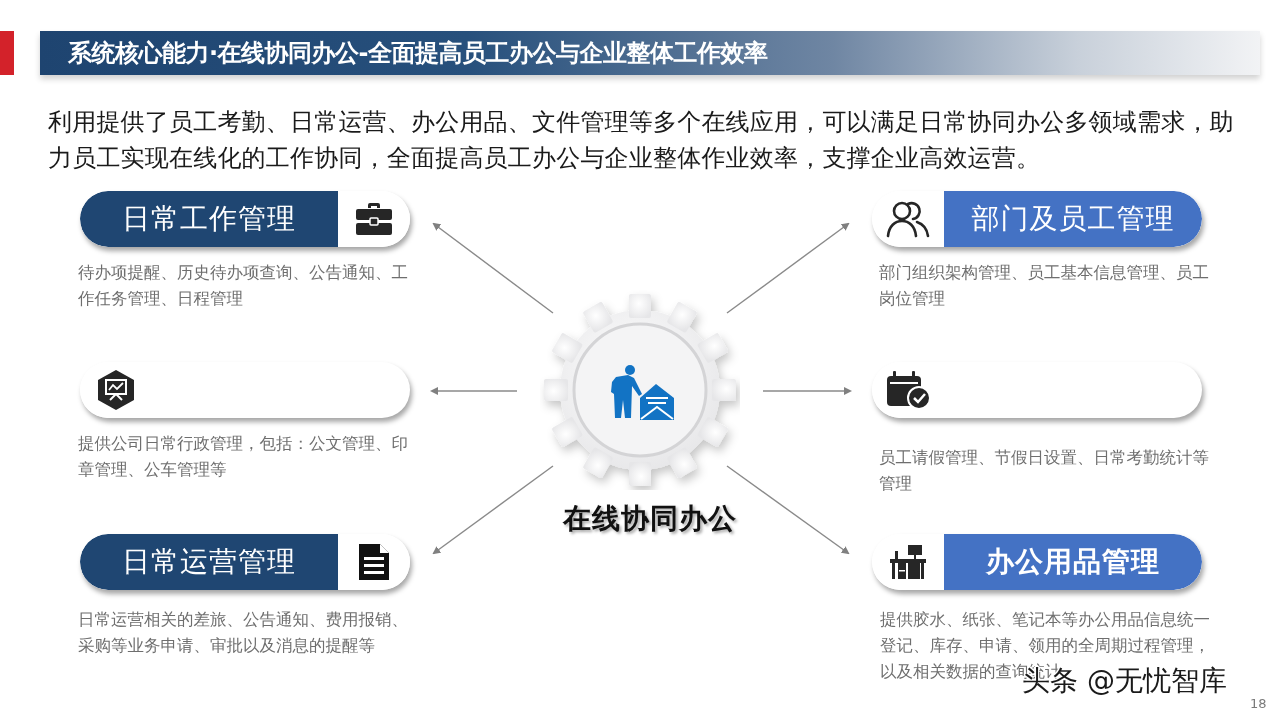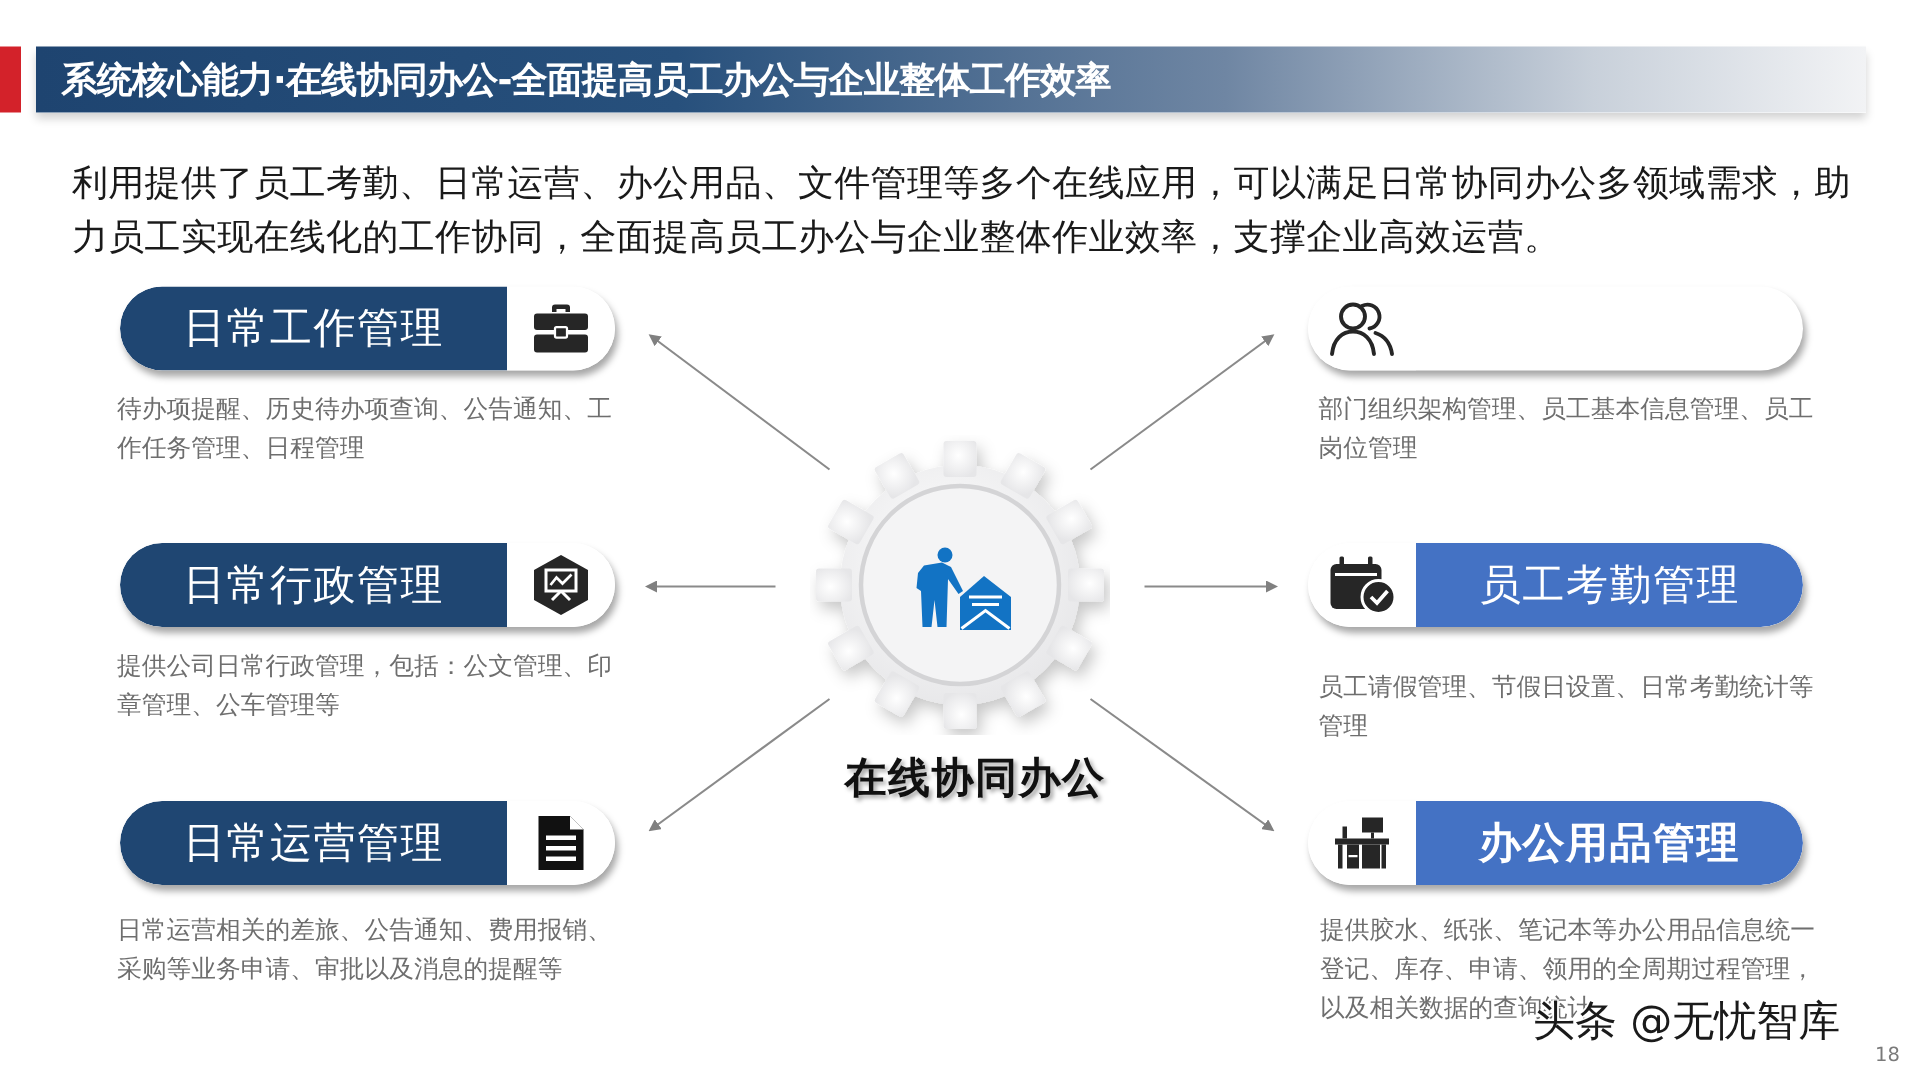--- a/index.html
+++ b/index.html
@@ -1,24 +1,24 @@
 <!DOCTYPE html>
 <html><head>
 <meta charset="utf-8">
 <style>
   * { box-sizing: border-box; margin: 0; padding: 0; }
   html, body { width: 1280px; height: 720px; overflow: hidden; background: #ffffff; }
   body { position: relative; font-family: "DejaVu Sans", "Liberation Sans", sans-serif; color: #222; }
 
   .red-bar { position: absolute; left: 0; top: 31px; width: 14px; height: 44px; background: #d3222a; }
   .title-bar {
-    position: absolute; left: 24px; top: 31px; width: 1220px; height: 44px;
+    position: absolute; left: 40px; top: 31px; width: 1220px; height: 44px;
     background: linear-gradient(90deg, #1e4470 0%, #27507c 35%, #6f86a3 65%, #c8d0da 85%, #f2f3f5 100%);
     box-shadow: 0 4px 6px rgba(0,0,0,0.18);
-    display: flex; align-items: center; padding-left: 17px;
+    display: flex; align-items: center; padding-left: 28px;
   }
   .title-text { color: #ffffff; font-size: 24px; font-weight: bold; letter-spacing: -0.5px; white-space: nowrap; }
 
   .intro {
     position: absolute; left: 48px; top: 104px; width: 1190px;
     font-size: 24px; line-height: 36px; color: #1a1a1a; letter-spacing: 0.2px;
   }
 
   .card { position: absolute; width: 330px; height: 56px; }
   .pill {
@@ -138,21 +138,20 @@
         <rect x="1" y="21" width="36" height="12" rx="2" fill="#262626"></rect>
         <rect x="15" y="16" width="8" height="7" rx="1" fill="#262626" stroke="#ffffff" stroke-width="1.5"></rect>
       </svg>
     </div>
   </div>
 </div>
 <p class="desc" style="left:78px; top:260px;">待办项提醒、历史待办项查询、公告通知、工作任务管理、日程管理</p>
 
 <div class="card left" style="left:80px; top:362px;">
   <div class="pill">
-    <div class="label-area">日常行政管理</div>
     <div class="icon-area">
       <svg width="40" height="42" viewBox="0 0 40 42">
         <polygon points="20,1 38,11 38,31 20,41 2,31 2,11" fill="#262626"></polygon>
         <rect x="10" y="11" width="20" height="14" fill="none" stroke="#ffffff" stroke-width="2"></rect>
         <polyline points="13,21 17,16 21,20 27,14" fill="none" stroke="#ffffff" stroke-width="1.8"></polyline>
         <line x1="20" y1="25" x2="14" y2="31" stroke="#ffffff" stroke-width="2"></line>
         <line x1="20" y1="25" x2="26" y2="31" stroke="#ffffff" stroke-width="2"></line>
       </svg>
     </div>
   </div>
@@ -180,37 +179,37 @@
     <div class="icon-area">
       <svg width="44" height="38" viewBox="0 0 44 38">
         <g fill="none" stroke="#262626" stroke-width="2.6" stroke-linecap="round">
           <circle cx="16" cy="11" r="8"></circle>
           <path d="M2 36 C3 26 9 21 16 21 C23 21 29 26 30 36"></path>
           <path d="M22 4 A8 8 0 1 1 27 19"></path>
           <path d="M31 22 C37 24 41 29 42 36"></path>
         </g>
       </svg>
     </div>
+    <div class="label-area">部门及员工管理</div>
   </div>
 </div>
 <p class="desc" style="left:879px; top:260px;">部门组织架构管理、员工基本信息管理、员工岗位管理</p>
 
 <div class="card right" style="left:872px; top:362px;">
   <div class="pill">
     <div class="icon-area">
       <svg width="46" height="40" viewBox="0 0 46 40">
         <rect x="2" y="6" width="34" height="30" rx="4" fill="#262626"></rect>
         <rect x="8" y="1" width="3" height="8" rx="1" fill="#262626"></rect>
         <rect x="27" y="1" width="3" height="8" rx="1" fill="#262626"></rect>
         <rect x="5" y="12" width="28" height="2" fill="#ffffff"></rect>
         <circle cx="34" cy="28" r="11" fill="#262626" stroke="#ffffff" stroke-width="2"></circle>
         <polyline points="29,28 33,32 40,24" fill="none" stroke="#ffffff" stroke-width="2.5"></polyline>
       </svg>
     </div>
-    <div class="label-area">员工考勤管理</div>
   </div>
 </div>
 <p class="desc" style="left:879px; top:431px;margin-top:14px;">员工请假管理、节假日设置、日常考勤统计等管理</p>
 
 <div class="card right" style="left:872px; top:534px;font-weight:bold;">
   <div class="pill">
     <div class="icon-area">
       <svg width="40" height="38" viewBox="0 0 40 38">
         <rect x="20" y="2" width="14" height="10" fill="#262626"></rect>
         <rect x="26" y="12" width="2" height="4" fill="#262626"></rect>

